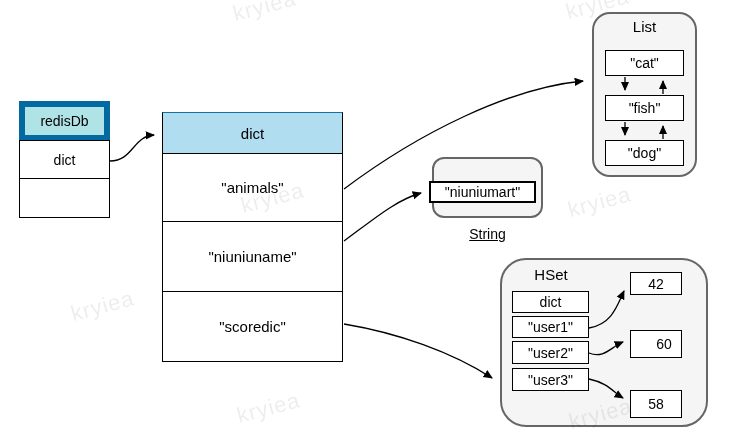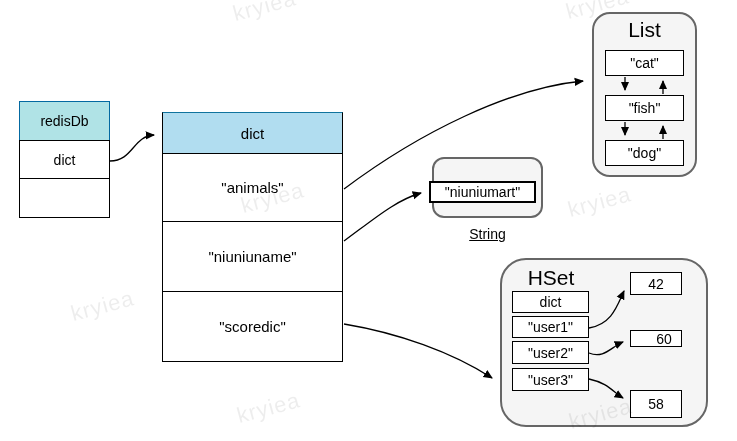--- a/index.html
+++ b/index.html
@@ -6,32 +6,32 @@
   html,body { background:#fff; }
   #canvas {
     position:relative; width:737px; height:441px; background:#ffffff;
     font-family:"Liberation Sans", sans-serif; overflow:hidden;
   }
   .cell {
     position:absolute; background:#ffffff; border:1px solid #000;
     display:flex; align-items:center; justify-content:center;
     font-size:15px; color:#000; z-index:2;
   }
-  .hdr-redis { background:#b0e3e6; border:1px solid #0369a1; font-size:14px; }
+  .hdr-redis { background:#b0e3e6; border:6px solid #0369a1; font-size:14px; }
   .hdr-dict  { background:#b1ddf0; border:1px solid #000; border-top:1px solid #10739e; font-size:15px; }
   .rounded {
     position:absolute; background:#f5f5f5; border:2px solid #666666; z-index:1;
   }
   .small-box {
     position:absolute; background:#fff; border:1px solid #000;
     display:flex; align-items:center; justify-content:center;
     font-size:14px; color:#000; z-index:2;
   }
   .title {
-    position:absolute; text-align:center; font-size:21px; color:#000; z-index:2;
+    position:absolute; text-align:center; font-size:15px; color:#000; z-index:2;
   }
   .watermark {
     position:absolute; font-size:22px; color:rgba(0,0,0,0.07);
     transform:rotate(-15deg); transform-origin:left top; z-index:5;
     letter-spacing:1px; pointer-events:none;
   }
   #arrow-layer { position:absolute; left:0; top:0; z-index:10; pointer-events:none; }
   .w1 { left:230px; top:2px; }
   .w2 { left:563px; top:0px; }
   .w3 { left:238px; top:194px; }
@@ -64,21 +64,21 @@
   <div class="small-box" style="left:429px; top:181px; width:107px; height:22px; border-width:2px;">"niuniumart"</div>
   <div class="title" style="left:432px; top:226px; width:111px; font-size:14px;text-decoration:underline;">String</div>
 
   <div class="rounded" style="left:500px; top:258px; width:208px; height:169px; border-radius:26px;"></div>
   <div class="title" style="left:513px; top:266px; width:76px;">HSet</div>
   <div class="small-box" style="left:512px; top:291px; width:77px; height:22px;">dict</div>
   <div class="small-box" style="left:512px; top:316px; width:77px; height:22px;">"user1"</div>
   <div class="small-box" style="left:512px; top:341px; width:77px; height:23px;">"user2"</div>
   <div class="small-box" style="left:512px; top:368px; width:77px; height:23px;">"user3"</div>
   <div class="small-box" style="left:630px; top:272px; width:52px; height:23px;">42</div>
-  <div class="small-box" style="left:630px; top:330px; width:52px; height:17px;padding-left:16px;">60</div>
+  <div class="small-box" style="left:630px; top:330px; width:52px; height:28px;padding-left:16px;">60</div>
   <div class="small-box" style="left:630px; top:390px; width:52px; height:28px;">58</div>
 
   <span class="watermark w1">kryiea</span>
   <span class="watermark w2">kryiea</span>
   <span class="watermark w3">kryiea</span>
   <span class="watermark w4">kryiea</span>
   <span class="watermark w5">kryiea</span>
   <span class="watermark w6">kryiea</span>
   <span class="watermark w7">kryiea</span>
 

